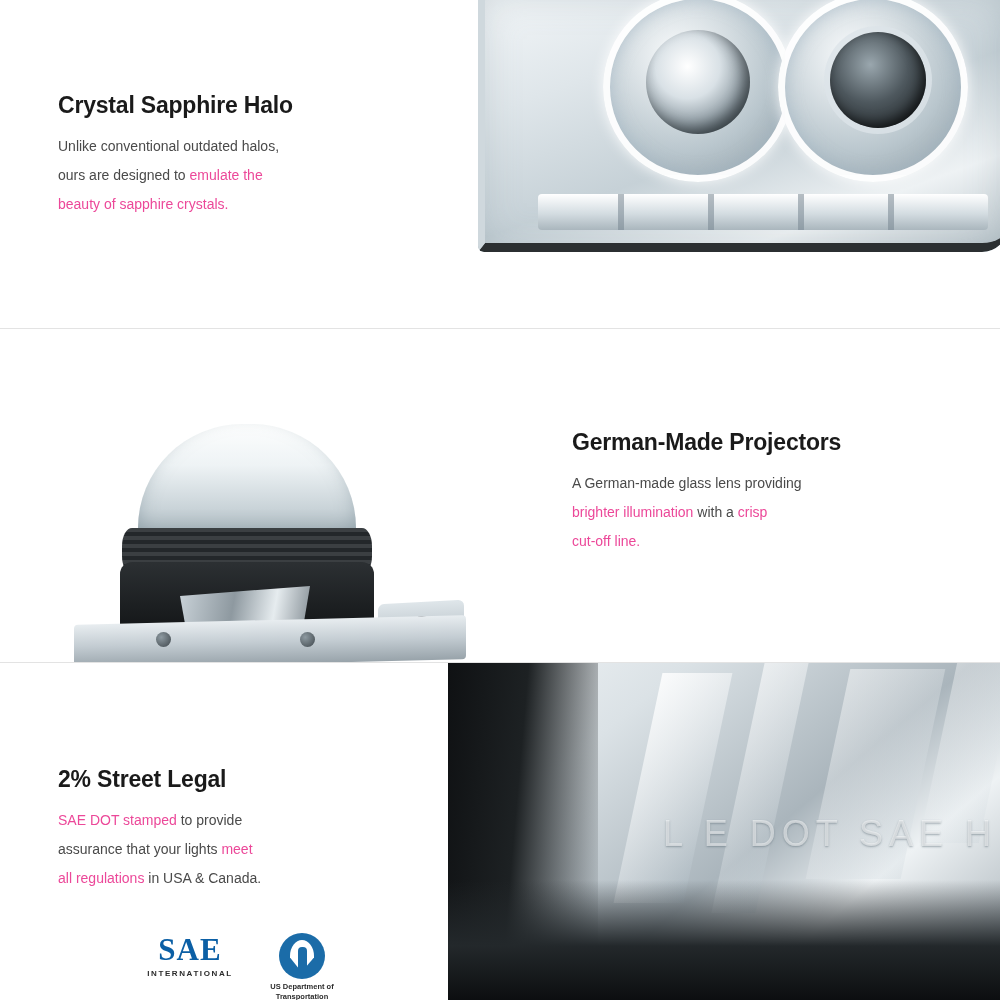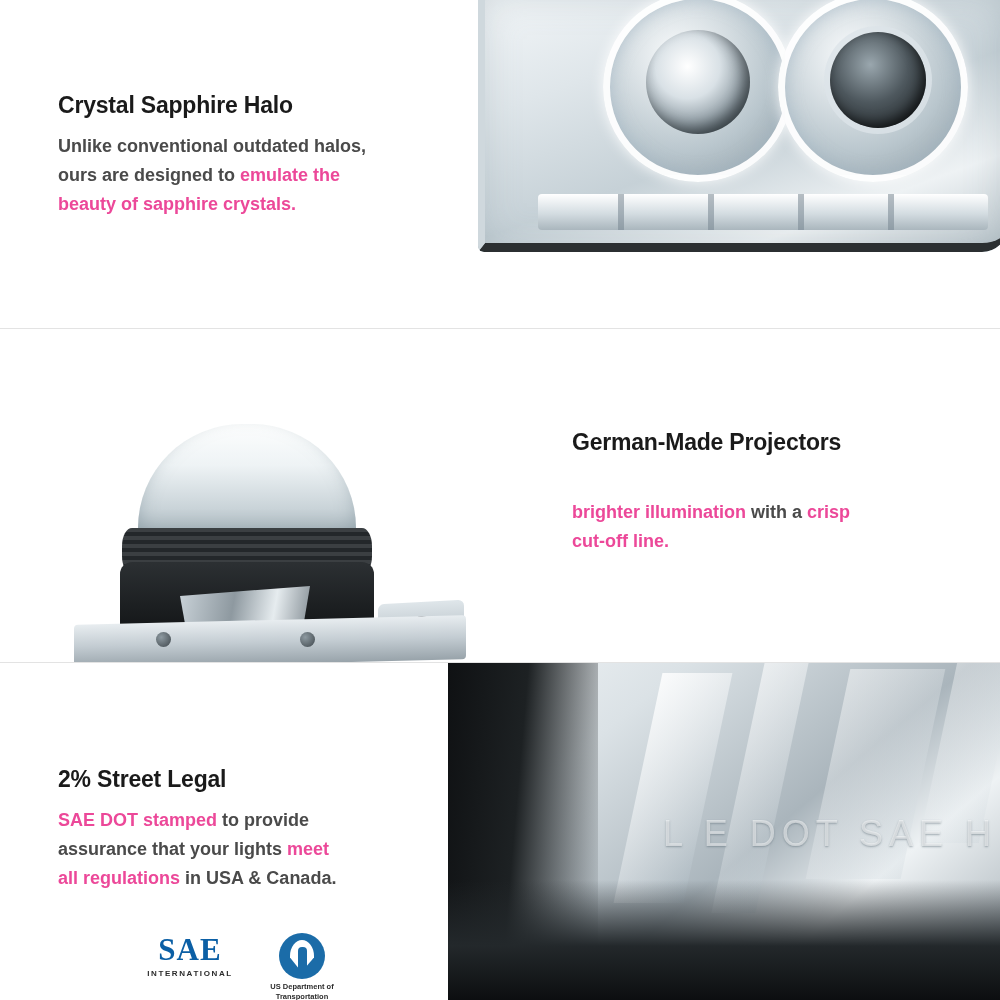--- a/index.html
+++ b/index.html
@@ -36,24 +36,24 @@
   .txt-block { position: absolute; }
   .headline {
     font-size: 23px;
     font-weight: bold;
     color: #1a1a1a;
     letter-spacing: -0.2px;
     margin-bottom: 13px;
     white-space: nowrap;
   }
   .body {
-    font-size: 18px;
+    font-size: 14px;
     line-height: 29px;
     color: #4a4a4a;
-    font-weight: 700;
+    font-weight: 400;
   }
   .hl { color: #ec4899; }
 
   
   #sec1 { top: 0; height: 328px; }
   #sec1 .txt-block { left: 58px; top: 92px; width: 360px; }
 
   .photo1 {
     position: absolute;
     left: 448px;
@@ -324,21 +324,21 @@
       <div class="lens-tab"></div>
       <div class="lens-tab-hole"></div>
       <div class="lens-bracket"></div>
       <div class="lens-bolt" style="left:96px;"></div>
       <div class="lens-bolt" style="left:240px;"></div>
     </div>
 
     <div class="txt-block">
       <div class="headline">German-Made Projectors</div>
       <div class="body">
-        <br>
+        <span>A German-made glass lens providing</span><br>
         <span class="hl">brighter illumination</span><span> with a </span><span class="hl">crisp</span><br>
         <span class="hl">cut-off line.</span>
       </div>
     </div>
   </div>
 
   <div class="divider" style="top:662px;"></div>
 
   <div class="section" id="sec3">
 

